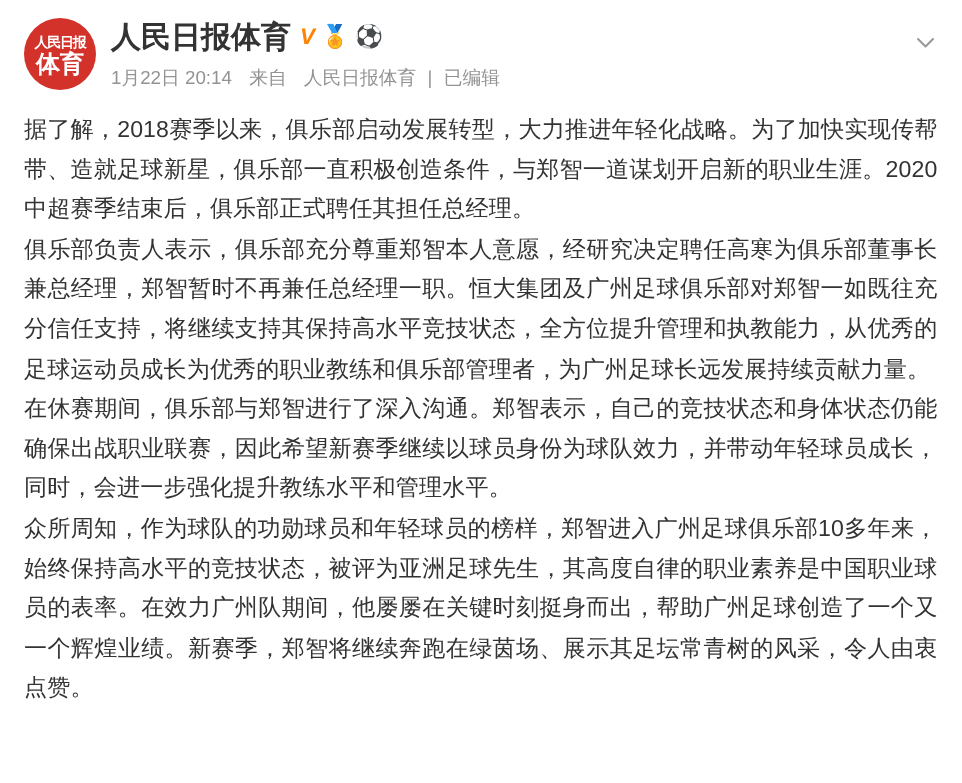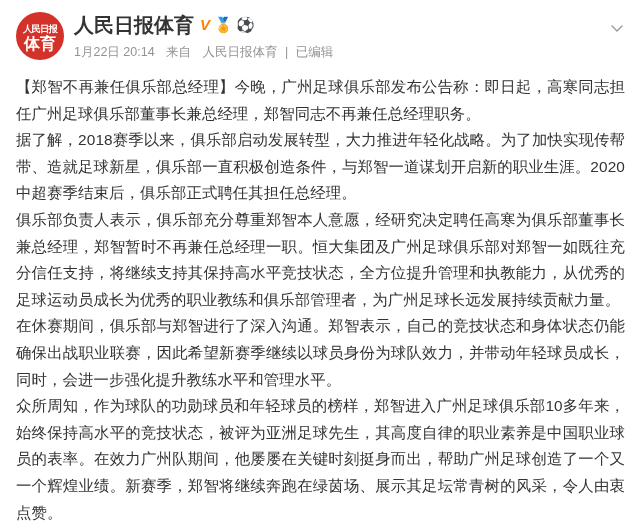--- a/index.html
+++ b/index.html
@@ -155,20 +155,19 @@
     </div>
 
     <div class="chev">
       <svg width="16" height="16" viewBox="0 0 16 16" aria-hidden="true">
         <path d="M3 6 L8 11 L13 6" fill="none" stroke="#999999" stroke-width="1.4" stroke-linecap="round" stroke-linejoin="round"></path>
       </svg>
     </div>
   </div>
 
   <div class="content">
-    <p>【郑智不再兼任俱乐部总经理】今晚，广州足球俱乐部发布公告称：即日起，高寒同志担任广州足球俱乐部董事长兼总经理，郑智同志不再兼任总经理职务。</p>
     <p>据了解，2018赛季以来，俱乐部启动发展转型，大力推进年轻化战略。为了加快实现传帮带、造就足球新星，俱乐部一直积极创造条件，与郑智一道谋划开启新的职业生涯。2020中超赛季结束后，俱乐部正式聘任其担任总经理。</p>
     <p>俱乐部负责人表示，俱乐部充分尊重郑智本人意愿，经研究决定聘任高寒为俱乐部董事长兼总经理，郑智暂时不再兼任总经理一职。恒大集团及广州足球俱乐部对郑智一如既往充分信任支持，将继续支持其保持高水平竞技状态，全方位提升管理和执教能力，从优秀的足球运动员成长为优秀的职业教练和俱乐部管理者，为广州足球长远发展持续贡献力量。</p>
     <p>在休赛期间，俱乐部与郑智进行了深入沟通。郑智表示，自己的竞技状态和身体状态仍能确保出战职业联赛，因此希望新赛季继续以球员身份为球队效力，并带动年轻球员成长，同时，会进一步强化提升教练水平和管理水平。</p>
     <p>众所周知，作为球队的功勋球员和年轻球员的榜样，郑智进入广州足球俱乐部10多年来，始终保持高水平的竞技状态，被评为亚洲足球先生，其高度自律的职业素养是中国职业球员的表率。在效力广州队期间，他屡屡在关键时刻挺身而出，帮助广州足球创造了一个又一个辉煌业绩。新赛季，郑智将继续奔跑在绿茵场、展示其足坛常青树的风采，令人由衷点赞。</p>
   </div>
 
 </div>
 
 </body></html>

